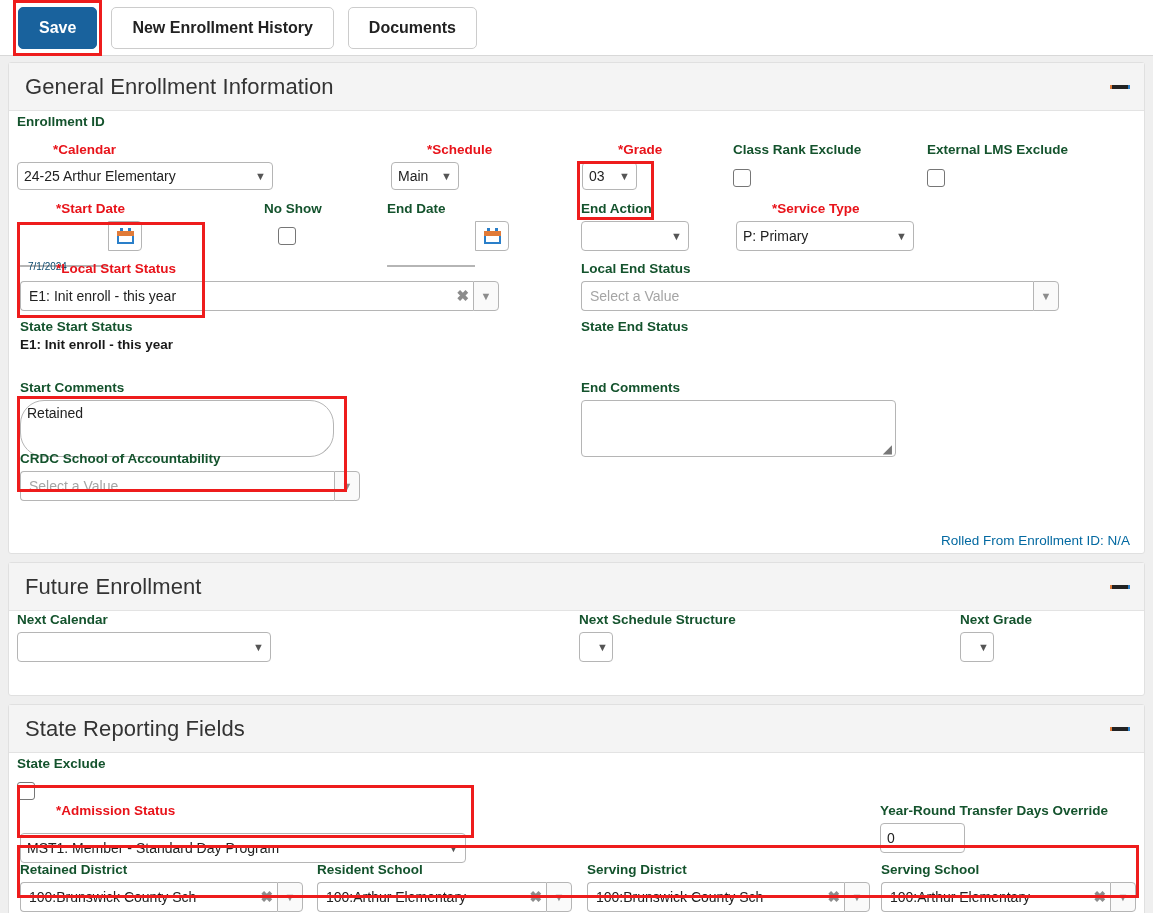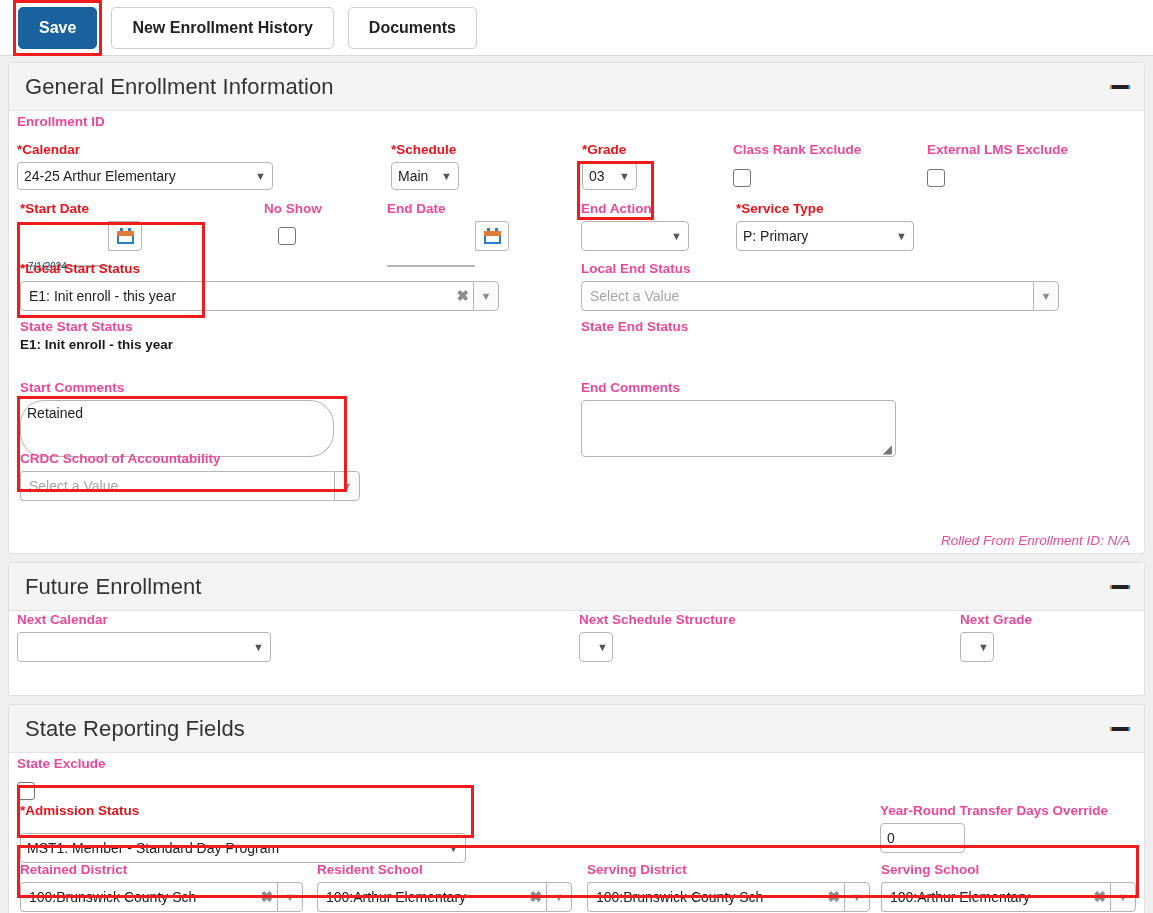--- a/index.html
+++ b/index.html
@@ -41,22 +41,22 @@
     padding: 0 14px 0 16px;
   }
   .panel-title { font-size: 22px; color:#333333; font-weight: normal; letter-spacing: .1px; }
   .minus-icon {
     width: 20px; height: 4px; background: #222222; display: inline-block;
     border-left: 2px solid #e07b39; border-right: 2px solid #2a7fc9; cursor: pointer;
   }
   .panel-body { position: relative; padding: 8px 14px 10px 14px; }
 
   
-  .lbl { font-size: 13.5px; font-weight: bold; color:#ec4899; line-height: 18px; white-space: nowrap; }
-  .lbl.req { color:#e8131a; }
+  .lbl { font-size: 13.5px; font-weight: bold; color:#14532d; line-height: 18px; white-space: nowrap; }
+  .lbl.req { color:#e8131a;margin-left:36px; }
   .lbl .star { color:#e8131a; }
   .val-static { font-size: 13.5px; font-weight: bold; color:#1a1a1a; line-height: 18px; }
 
   .sel, .txt {
     height: 28px; border:1px solid #b5b5b5; border-radius:4px; background:#ffffff;
     font-size: 14px; color:#222222; display:flex; align-items:center;
     padding: 0 6px; font-family: "Liberation Sans", sans-serif;
   }
   .sel { justify-content: space-between; cursor: pointer; }
   .sel .caret { color:#555555; font-size: 11px; margin-left: 6px; }
@@ -97,21 +97,21 @@
   .cal-ico .cal-p1, .cal-ico .cal-p2 { position:absolute; top:0; width:3px; height:5px; background:#2a7fc9; }
   .cal-ico .cal-p1 { left:3px; } .cal-ico .cal-p2 { right:3px; }
 
   .ta {
     border:1px solid #b5b5b5; border-radius:4px; background:#ffffff;
     font-size:14px; color:#222; padding:4px 6px; position:relative; overflow:hidden;
   }
   .ta .grip { position:absolute; right:3px; bottom:1px; color:#777; font-size:12px; line-height:1; }
 
   .rolled {
-    position:absolute; right:14px; bottom:6px; font-style:italic; font-size:13.5px; color:#ec4899;
+    position:absolute; right:14px; bottom:6px; font-size:13.5px; color:#0369a1;
   }
 
   
   .fld { position:absolute; }
 </style>
 </head>
 <body>
 
 <div class="page">
 

